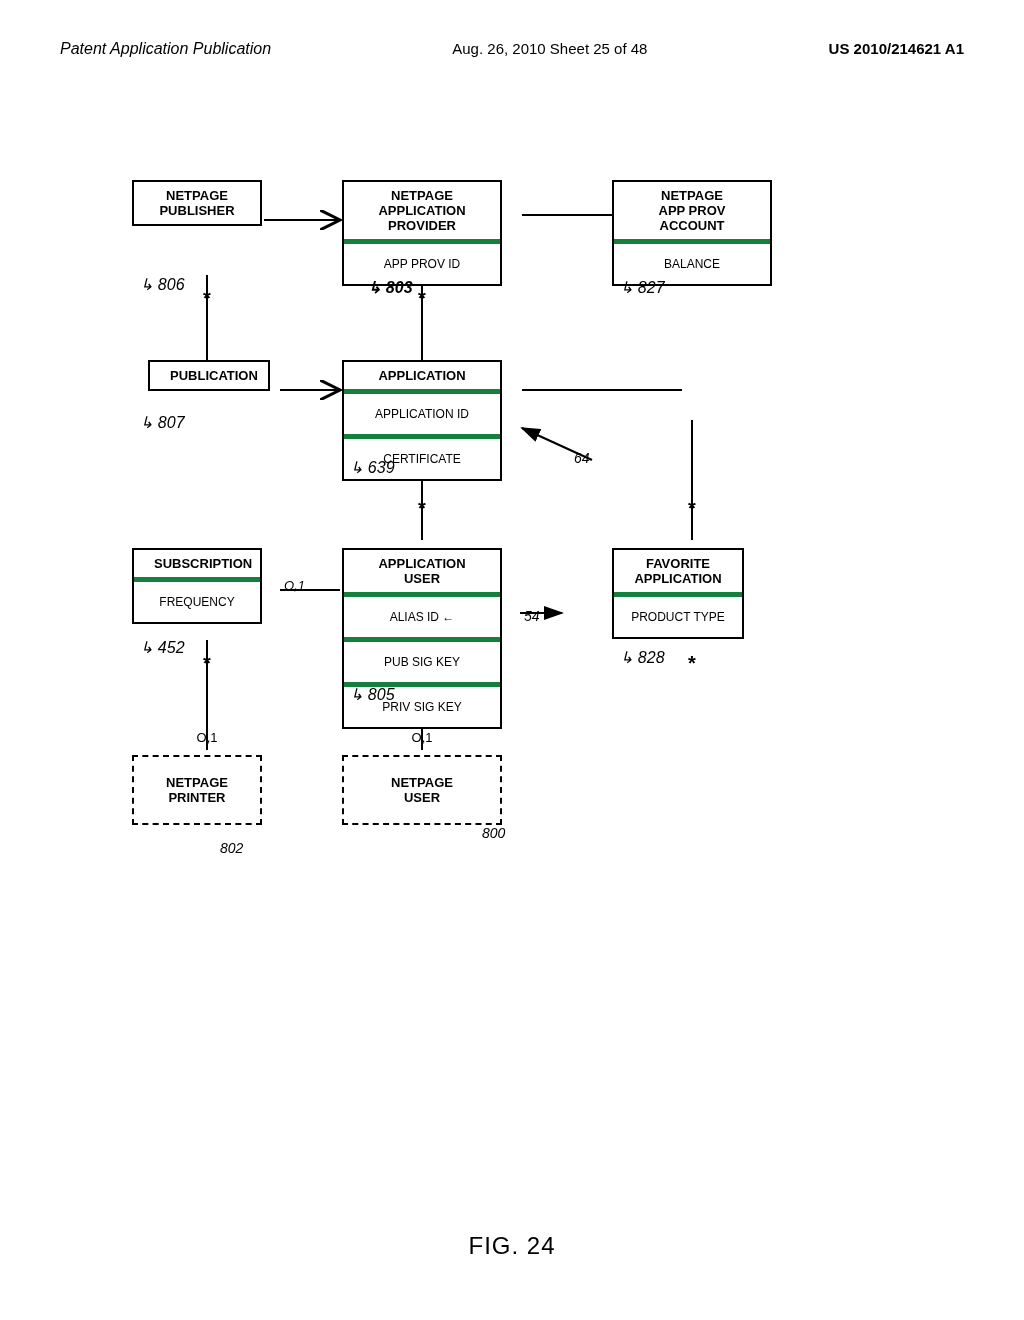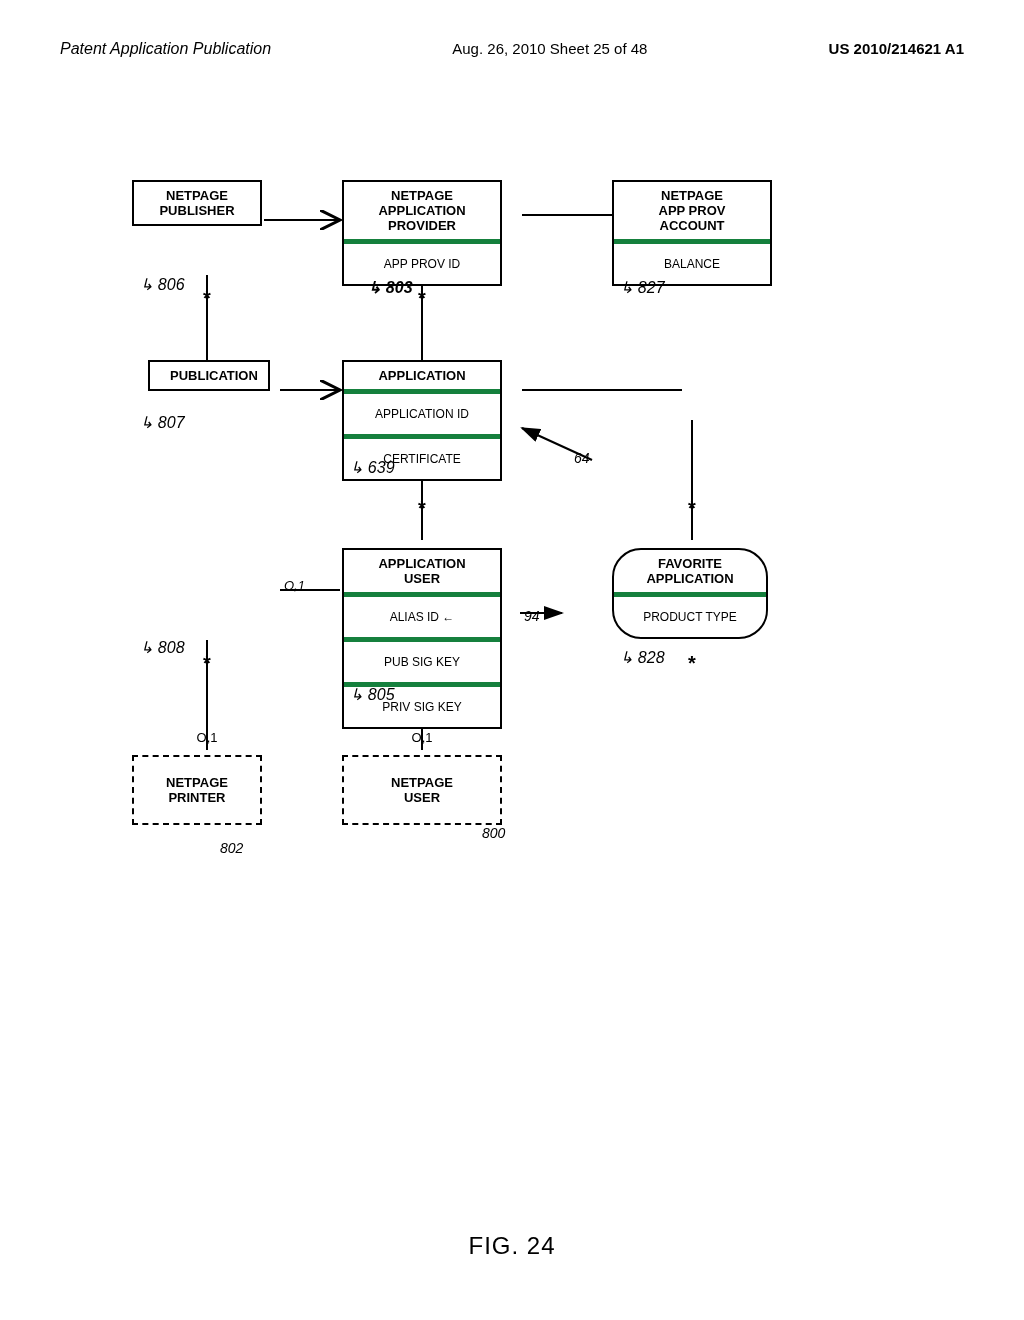--- a/index.html
+++ b/index.html
@@ -198,37 +198,41 @@
   <div class="box" style="left:240px; top:200px; width:160px;">
     <div class="box-inner">APPLICATION</div>
     <div class="box-row">APPLICATION ID</div>
     <div class="box-row">CERTIFICATE</div>
   </div>
 
   <div class="ref-label" style="left:248px; top:298px;">↳ <i>639</i></div>
 
   <div class="ref-label" style="left:472px; top:290px; font-size:14px;"><i>64</i></div>
 
-
-  <div class="ref-label" style="left:38px; top:478px;">↳ <i>808</i></div>
+  <div class="box" style="left:30px; top:388px; width:130px;">
+    <div class="box-inner">SUBSCRIPTION</div>
+    <div class="box-row">FREQUENCY</div>
+  </div>
+
+  <div class="ref-label" style="left:38px; top:478px;">↳ <i>452</i></div>
 
   <div style="position:absolute; left:182px; top:418px; font-size:13px; font-style:italic;">O,1</div>
 
   <div class="box" style="left:240px; top:388px; width:160px;">
     <div class="box-inner">APPLICATION<br>USER</div>
     <div class="box-row">ALIAS ID ←</div>
     <div class="box-row">PUB SIG KEY</div>
     <div class="box-row">PRIV SIG KEY</div>
   </div>
 
   <div class="ref-label" style="left:248px; top:525px;">↳ <i>805</i></div>
 
-  <div class="ref-label" style="left:422px; top:448px; font-size:14px;"><i>94</i></div>
-
-  <div class="box" style="left:510px; top:388px; width:156px;border-radius:29px;">
+  <div class="ref-label" style="left:422px; top:448px; font-size:14px;"><i>54</i></div>
+
+  <div class="box" style="left:510px; top:388px; width:132px;">
     <div class="box-inner">FAVORITE<br>APPLICATION</div>
     <div class="box-row">PRODUCT TYPE</div>
   </div>
 
   <div class="ref-label" style="left:518px; top:488px;">↳ <i>828</i></div>
 
   <div class="box-dashed" style="left:30px; top:595px; width:130px; height:70px; display:flex; align-items:center; justify-content:center;">
     <div class="box-inner">NETPAGE<br>PRINTER</div>
   </div>
 

